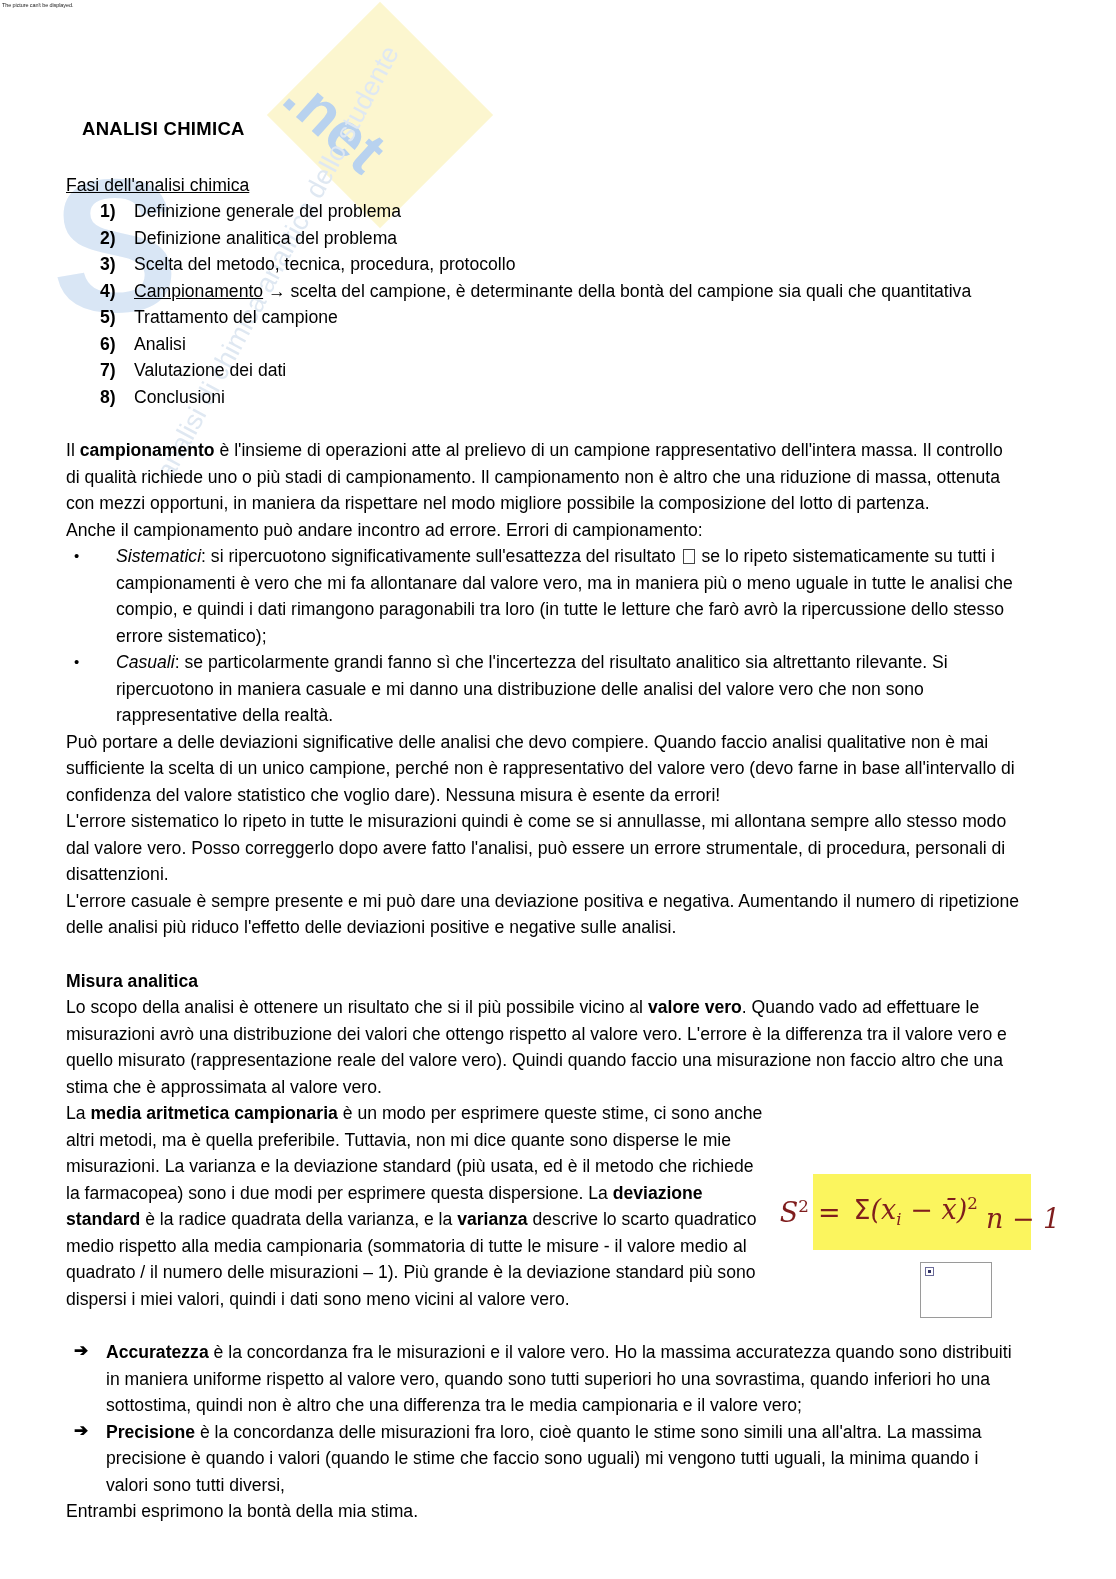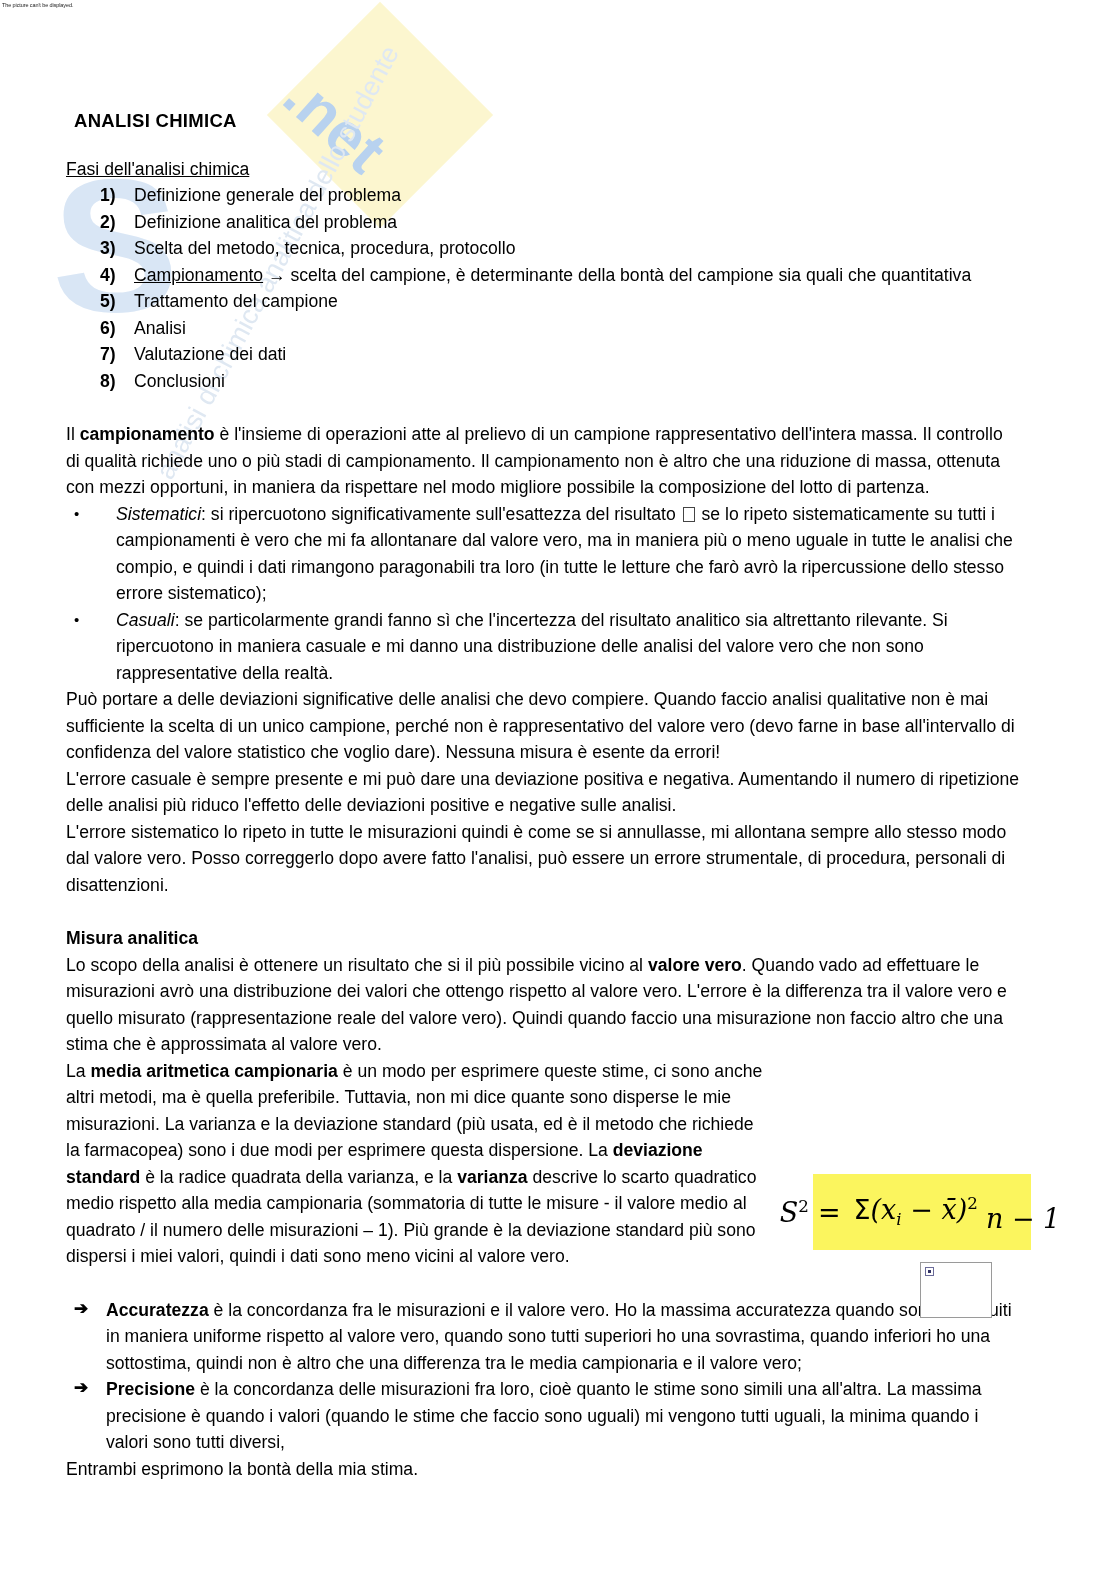--- a/index.html
+++ b/index.html
@@ -95,21 +95,21 @@
     line-height: 26.5px;
   }
   p.para {
     margin: 0;
   }
   .gap-sm { height: 13px; }
   .gap-md { height: 27px; }
   .gap-lg { height: 40px; }
 
   h1.sec-title {
-    margin: 8px;
+    margin: 16px;
     font-size: 18.5px;
     font-weight: bold;
     letter-spacing: .3px;
   }
   .underlined { text-decoration: underline; }
   b, strong { font-weight: bold; }
   i, em { }
 
   
   ol.numlist {
@@ -180,21 +180,21 @@
     display: flex;
     align-items: center;
     justify-content: center;
   }
   .formula {
     font-family: "DejaVu Serif", serif;
     font-style: italic;
     font-size: 27px;
     display: flex;
     align-items: center;
-    color: #000000;
+    color: #7f1d1d;
   }
   .formula .lhs {
     margin-right: 9px;
     white-space: nowrap;
   }
   .formula .eq { margin-right: 9px; font-style: normal; }
   .frac {
     display: inline-flex;
     flex-direction: row;
     align-items: center;
@@ -313,35 +313,36 @@
       <li>
         <span class="num">8)</span>
         <span>Conclusioni</span>
       </li>
     </ol>
 
     <div class="gap-md"></div>
 
     <p class="para"><span>Il </span><b>campionamento</b><span> è l'insieme di operazioni atte al prelievo di un campione rappresentativo dell'intera massa. Il controllo di qualità richiede uno o più stadi di campionamento. Il campionamento non è altro che una riduzione di massa, ottenuta con mezzi opportuni, in maniera da rispettare nel modo migliore possibile la composizione del lotto di partenza.</span></p>
 
+    <p class="para">Anche il campionamento può andare incontro ad errore. Errori di campionamento:</p>
 
     <ul class="dotlist">
       <li>
         <span class="dot">•</span><i>Sistematici</i><span>: si ripercuotono significativamente sull'esattezza del risultato </span><span class="missing-glyph"></span><span> se lo ripeto sistematicamente su tutti i campionamenti è vero che mi fa allontanare dal valore vero, ma in maniera più o meno uguale in tutte le analisi che compio, e quindi i dati rimangono paragonabili tra loro (in tutte le letture che farò avrò la ripercussione dello stesso errore sistematico);</span>
       </li>
       <li>
         <span class="dot">•</span><i>Casuali</i><span>: se particolarmente grandi fanno sì che l'incertezza del risultato analitico sia altrettanto rilevante. Si ripercuotono in maniera casuale e mi danno una distribuzione delle analisi del valore vero che non sono rappresentative della realtà.</span>
       </li>
     </ul>
 
     <p class="para">Può portare a delle deviazioni significative delle analisi che devo compiere. Quando faccio analisi qualitative non è mai sufficiente la scelta di un unico campione, perché non è rappresentativo del valore vero (devo farne in base all'intervallo di confidenza del valore statistico che voglio dare). Nessuna misura è esente da errori!</p>
 
+    <p class="para">L'errore sistematico lo ripeto in tutte le misurazioni quindi è come se si annullasse, mi allontana sempre allo stesso modo dal valore vero. Posso correggerlo dopo avere fatto l'analisi, può essere un errore strumentale, di procedura, personali di disattenzioni.</p>
+
     <p class="para">L'errore casuale è sempre presente e mi può dare una deviazione positiva e negativa. Aumentando il numero di ripetizione delle analisi più riduco l'effetto delle deviazioni positive e negative sulle analisi.</p>
-
-    <p class="para">L'errore sistematico lo ripeto in tutte le misurazioni quindi è come se si annullasse, mi allontana sempre allo stesso modo dal valore vero. Posso correggerlo dopo avere fatto l'analisi, può essere un errore strumentale, di procedura, personali di disattenzioni.</p>
 
     <div class="gap-md"></div>
 
     <p class="para"><b>Misura analitica</b></p>
 
     <p class="para"><span>Lo scopo della analisi è ottenere un risultato che si il più possibile vicino al </span><b>valore vero</b><span>. Quando vado ad effettuare le misurazioni avrò una distribuzione dei valori che ottengo rispetto al valore vero. L'errore è la differenza tra il valore vero e quello misurato (rappresentazione reale del valore vero). Quindi quando faccio una misurazione non faccio altro che una stima che è approssimata al valore vero.</span></p>
 
     <p class="para narrow-wrap"><span>La </span><b>media aritmetica campionaria</b><span> è un modo per esprimere queste stime, ci sono anche altri metodi, ma è quella preferibile. Tuttavia, non mi dice quante sono disperse le mie misurazioni. La varianza e la deviazione standard (più usata, ed è il metodo che richiede la farmacopea) sono i due modi per esprimere questa dispersione. La </span><b>deviazione standard</b><span> è la radice quadrata della varianza, e la </span><b>varianza</b><span> descrive lo scarto quadratico medio rispetto alla media campionaria (sommatoria di tutte le misure - il valore medio al quadrato / il numero delle misurazioni – 1). Più grande è la deviazione standard più sono dispersi i miei valori, quindi i dati sono meno vicini al valore vero.</span></p>
 
     <div class="gap-md"></div>

